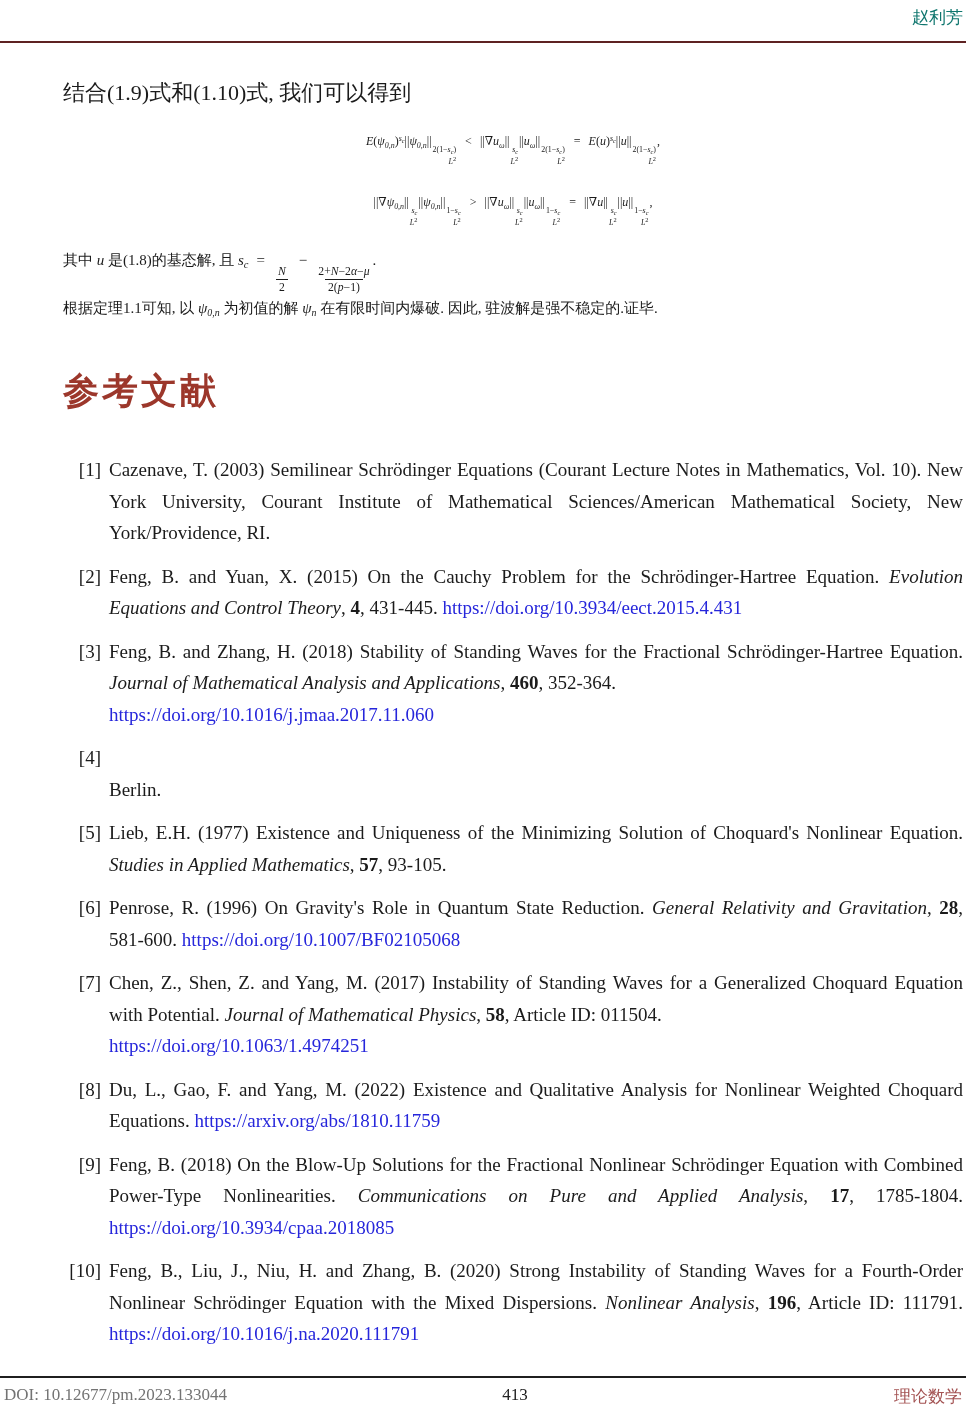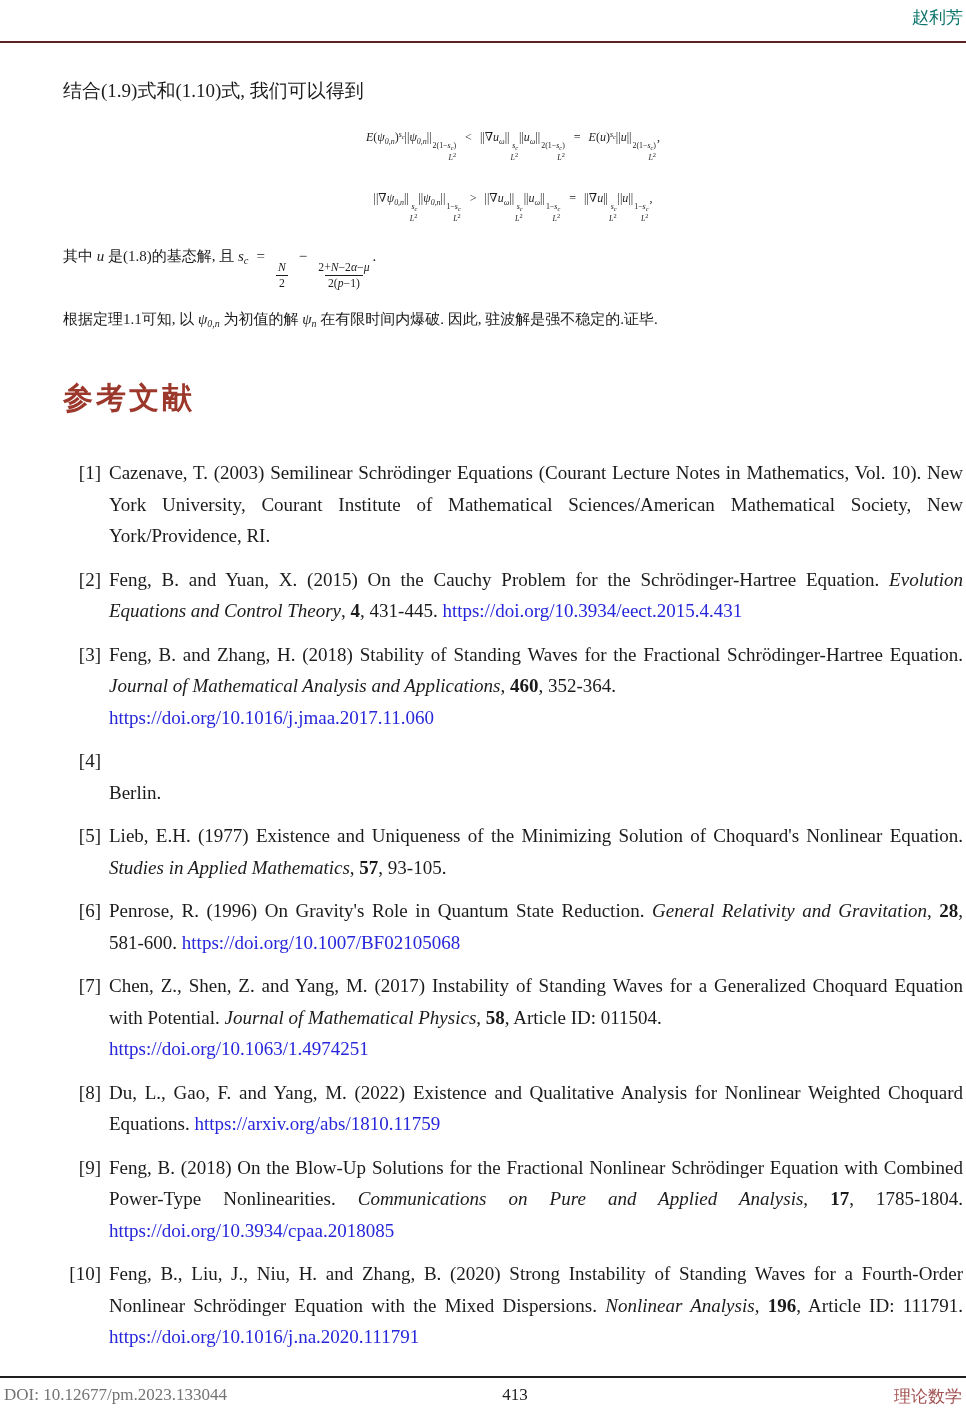--- a/index.html
+++ b/index.html
@@ -4,28 +4,28 @@
 <style>
   html,body{margin:0;padding:0;}
   body{
     width:966px;height:1414px;position:relative;background:#ffffff;
     font-family:"Liberation Serif","DejaVu Serif",serif;color:#1b1b1b;
     overflow:hidden;
   }
   .hdr-author{position:absolute;top:6px;right:3px;font-size:17px;color:#0f766e;}
   .top-rule{position:absolute;top:41px;left:0;width:966px;height:2px;background:#5e2222;}
   .content{position:absolute;top:72px;left:63px;width:900px;}
-  .intro{margin:6px 0 0 0;font-size:19px;}
+  .intro{margin:6px 0 0 0;font-size:22px;}
   .eq{display:block;text-align:center;font-size:12px;white-space:nowrap;}
   #eq1{margin-top:26px;}
   #eq2{margin-top:28px;}
   .mpar{margin:0;font-size:15px;line-height:1.75;}
   #para1{margin-top:20px;}
-  #para2{margin-top:15px;}
-  .refhead{margin:46px 0 0 0;font-size:30px;font-weight:bold;color:#9c372b;
+  #para2{margin-top:0;}
+  .refhead{margin:46px 0 0 0;font-size:36px;font-weight:bold;color:#9c372b;
     font-family:"DejaVu Sans","Liberation Sans",sans-serif;letter-spacing:3px;}
   #reflist{margin-top:38px;}
   .ref{display:flex;margin-bottom:12px;font-size:19px;line-height:31.5px;}
   .refnum{flex:none;width:38px;text-align:right;margin-right:8px;}
   .reftext{flex:1;text-align:justify;}
   .reftext em{font-style:italic;}
   .reftext b{font-weight:bold;}
   .lnk{color:#2626db;text-decoration:none;cursor:pointer;}
   
   .mt{}

